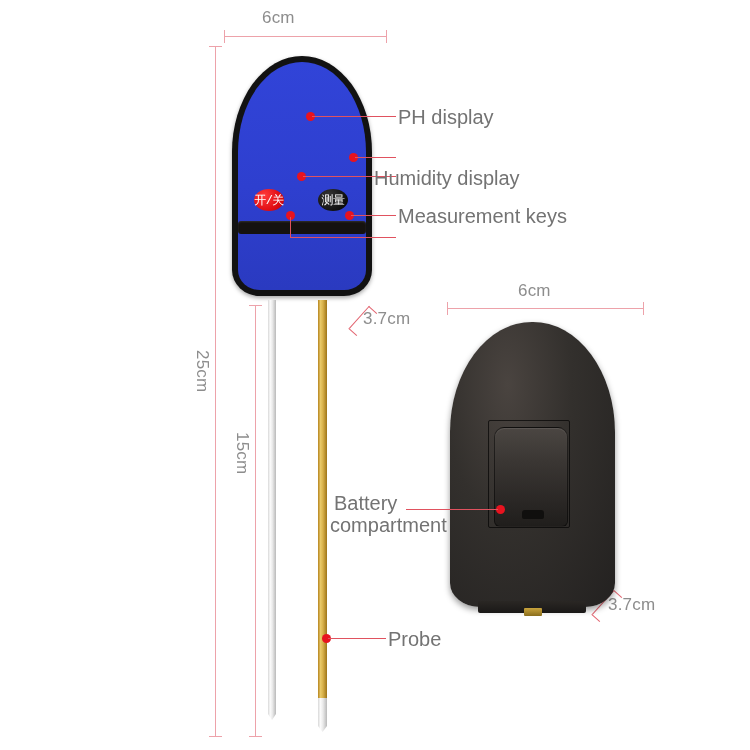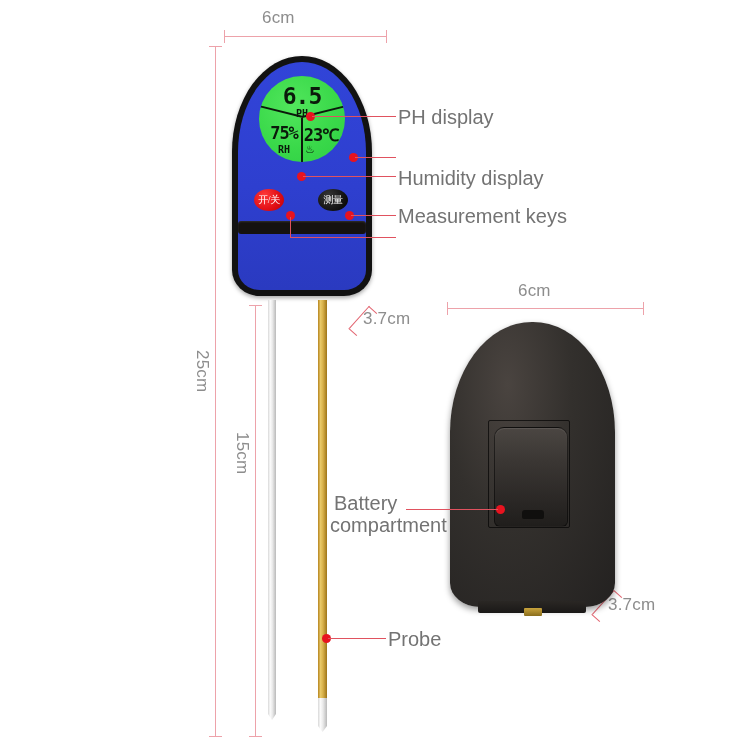--- a/index.html
+++ b/index.html
@@ -64,21 +64,21 @@
   .btn-on{
     position:absolute;left:22px;top:133px;width:30px;height:22px;border-radius:50%;
     background:radial-gradient(circle at 35% 30%,#ff3a3a 0%,#e00d14 60%,#b60009 100%);
     display:flex;align-items:center;justify-content:center;
   }
   .btn-meas{
     position:absolute;right:24px;top:133px;width:30px;height:22px;border-radius:50%;
     background:radial-gradient(circle at 35% 30%,#353535 0%,#141414 60%,#000 100%);
     display:flex;align-items:center;justify-content:center;
   }
-  .btn-cn{font-family:Liberation Serif, serif;font-size:10px;color:#fff;letter-spacing:-.5px;}
+  .btn-cn{font-family:Liberation Mono, monospace;font-size:12px;color:#fff;letter-spacing:-.5px;}
   .seam{position:absolute;left:6px;right:6px;top:165px;height:13px;background:#15120f;
     border-radius:3px;box-shadow:inset 0 1px 2px rgba(255,255,255,.12);}
   .lower-face{
     position:absolute;left:12px;right:12px;top:180px;height:60px;
     background:linear-gradient(180deg,#31429f 0%,#2c3b93 60%,#263383 100%);
     border-radius:6px 6px 22px 22px;
   }
   .model{
     position:absolute;left:0;width:100%;top:24px;text-align:center;
     color:#b9c0e6;font-family:"Liberation Serif", serif;font-size:13px;letter-spacing:1px;
@@ -167,32 +167,20 @@
 
   <div class="dim-diag" style="left:592px;top:614px;width:32px;transform:rotate(-48deg);"></div>
   <div class="dim-diag-cap" style="left:592px;top:614px;transform:rotate(42deg);"></div>
   <div class="dim-diag-cap" style="left:614px;top:590px;transform:rotate(42deg);"></div>
   <div class="dim-text" style="left:608px;top:595px;">3.7cm</div>
 
   <div id="front-device">
     <div class="shell"></div>
     <div class="face"></div>
 
-    <div class="lcd">
-      <div class="lcd-div" style="left:42px;top:42px;width:1.5px;height:44px;"></div>
-      <div class="lcd-div" style="left:0px;top:40px;width:44px;height:1.5px;transform:rotate(14deg);transform-origin:right center;"></div>
-      <div class="lcd-div" style="left:43px;top:40px;width:44px;height:1.5px;transform:rotate(-14deg);transform-origin:left center;"></div>
-
-      <div class="ph-val">6.5</div>
-      <div class="ph-lab">PH</div>
-      <div class="rh-val">75%</div>
-      <div class="rh-lab">RH</div>
-      <div class="tp-val">23℃</div>
-      <div class="tp-ico">♨</div>
-    </div>
 
     <div class="btn-on">
       <span class="btn-cn">开/关</span>
     </div>
     <div class="btn-meas">
       <span class="btn-cn">测量</span>
     </div>
 
     <div class="seam"></div>
   </div>
@@ -219,21 +207,21 @@
 
   <div class="dot" style="left:306px;top:112px;"></div>
   <div class="leader" style="left:312px;top:116px;width:84px;"></div>
   <div class="callout-text" style="left:398px;top:106px;">PH display</div>
 
   <div class="dot" style="left:349px;top:153px;"></div>
   <div class="leader" style="left:355px;top:157px;width:41px;"></div>
 
   <div class="dot" style="left:297px;top:172px;"></div>
   <div class="leader" style="left:303px;top:176px;width:93px;"></div>
-  <div class="callout-text" style="left:398px;top:167px;">Humidity display</div>
+  <div class="callout-text" style="left:374px;top:167px;">Humidity display</div>
 
   <div class="dot" style="left:345px;top:211px;"></div>
   <div class="leader" style="left:351px;top:215px;width:45px;"></div>
   <div class="callout-text" style="left:398px;top:205px;">Measurement keys</div>
 
   <div class="dot" style="left:286px;top:211px;"></div>
   <div class="leader-v" style="left:290px;top:217px;height:21px;"></div>
   <div class="leader" style="left:290px;top:237px;width:106px;"></div>
 
   <div class="dot" style="left:496px;top:505px;"></div>

